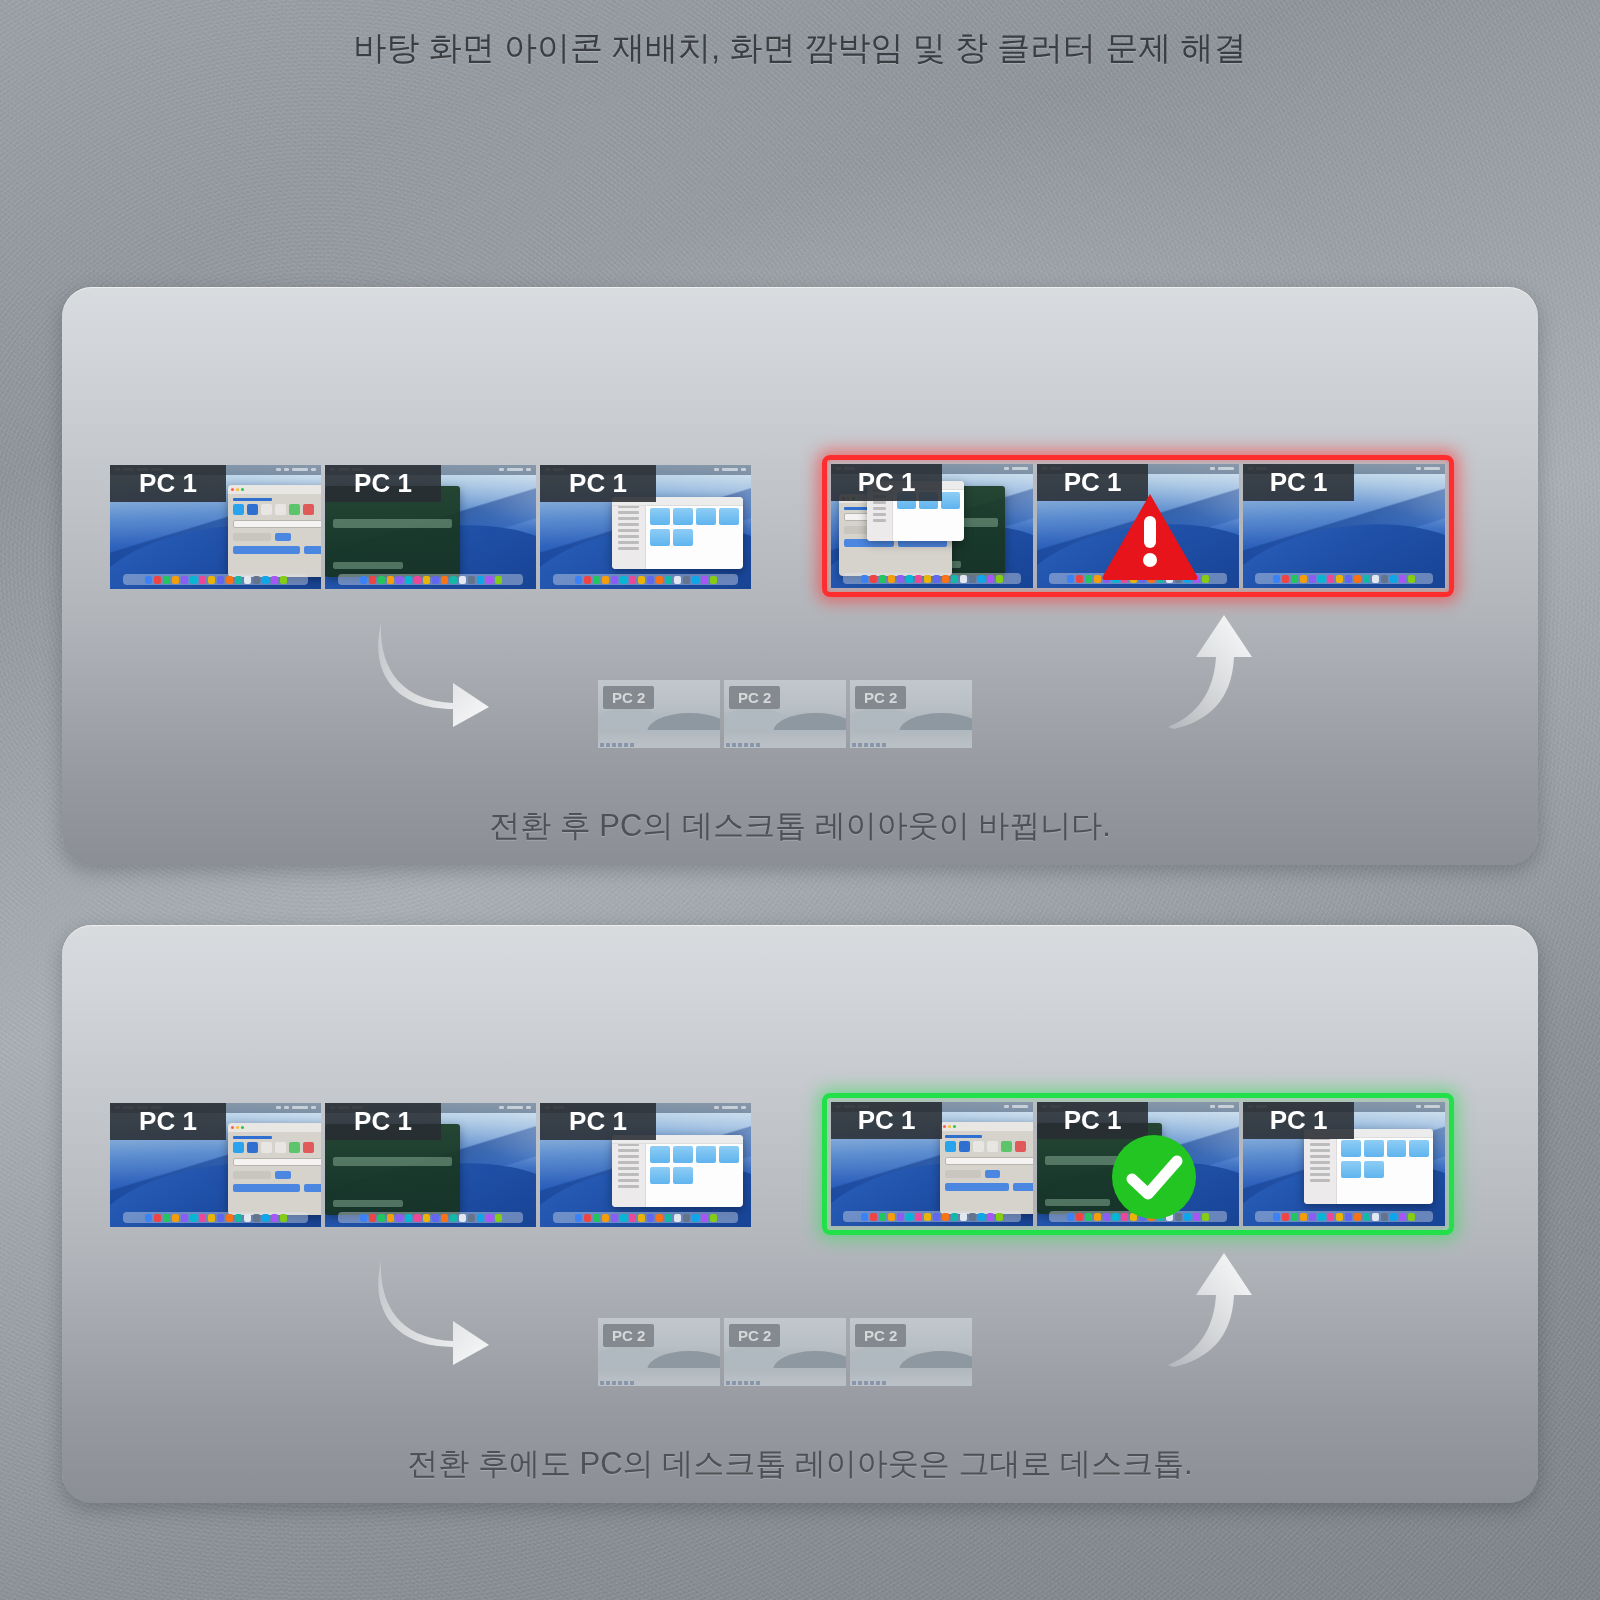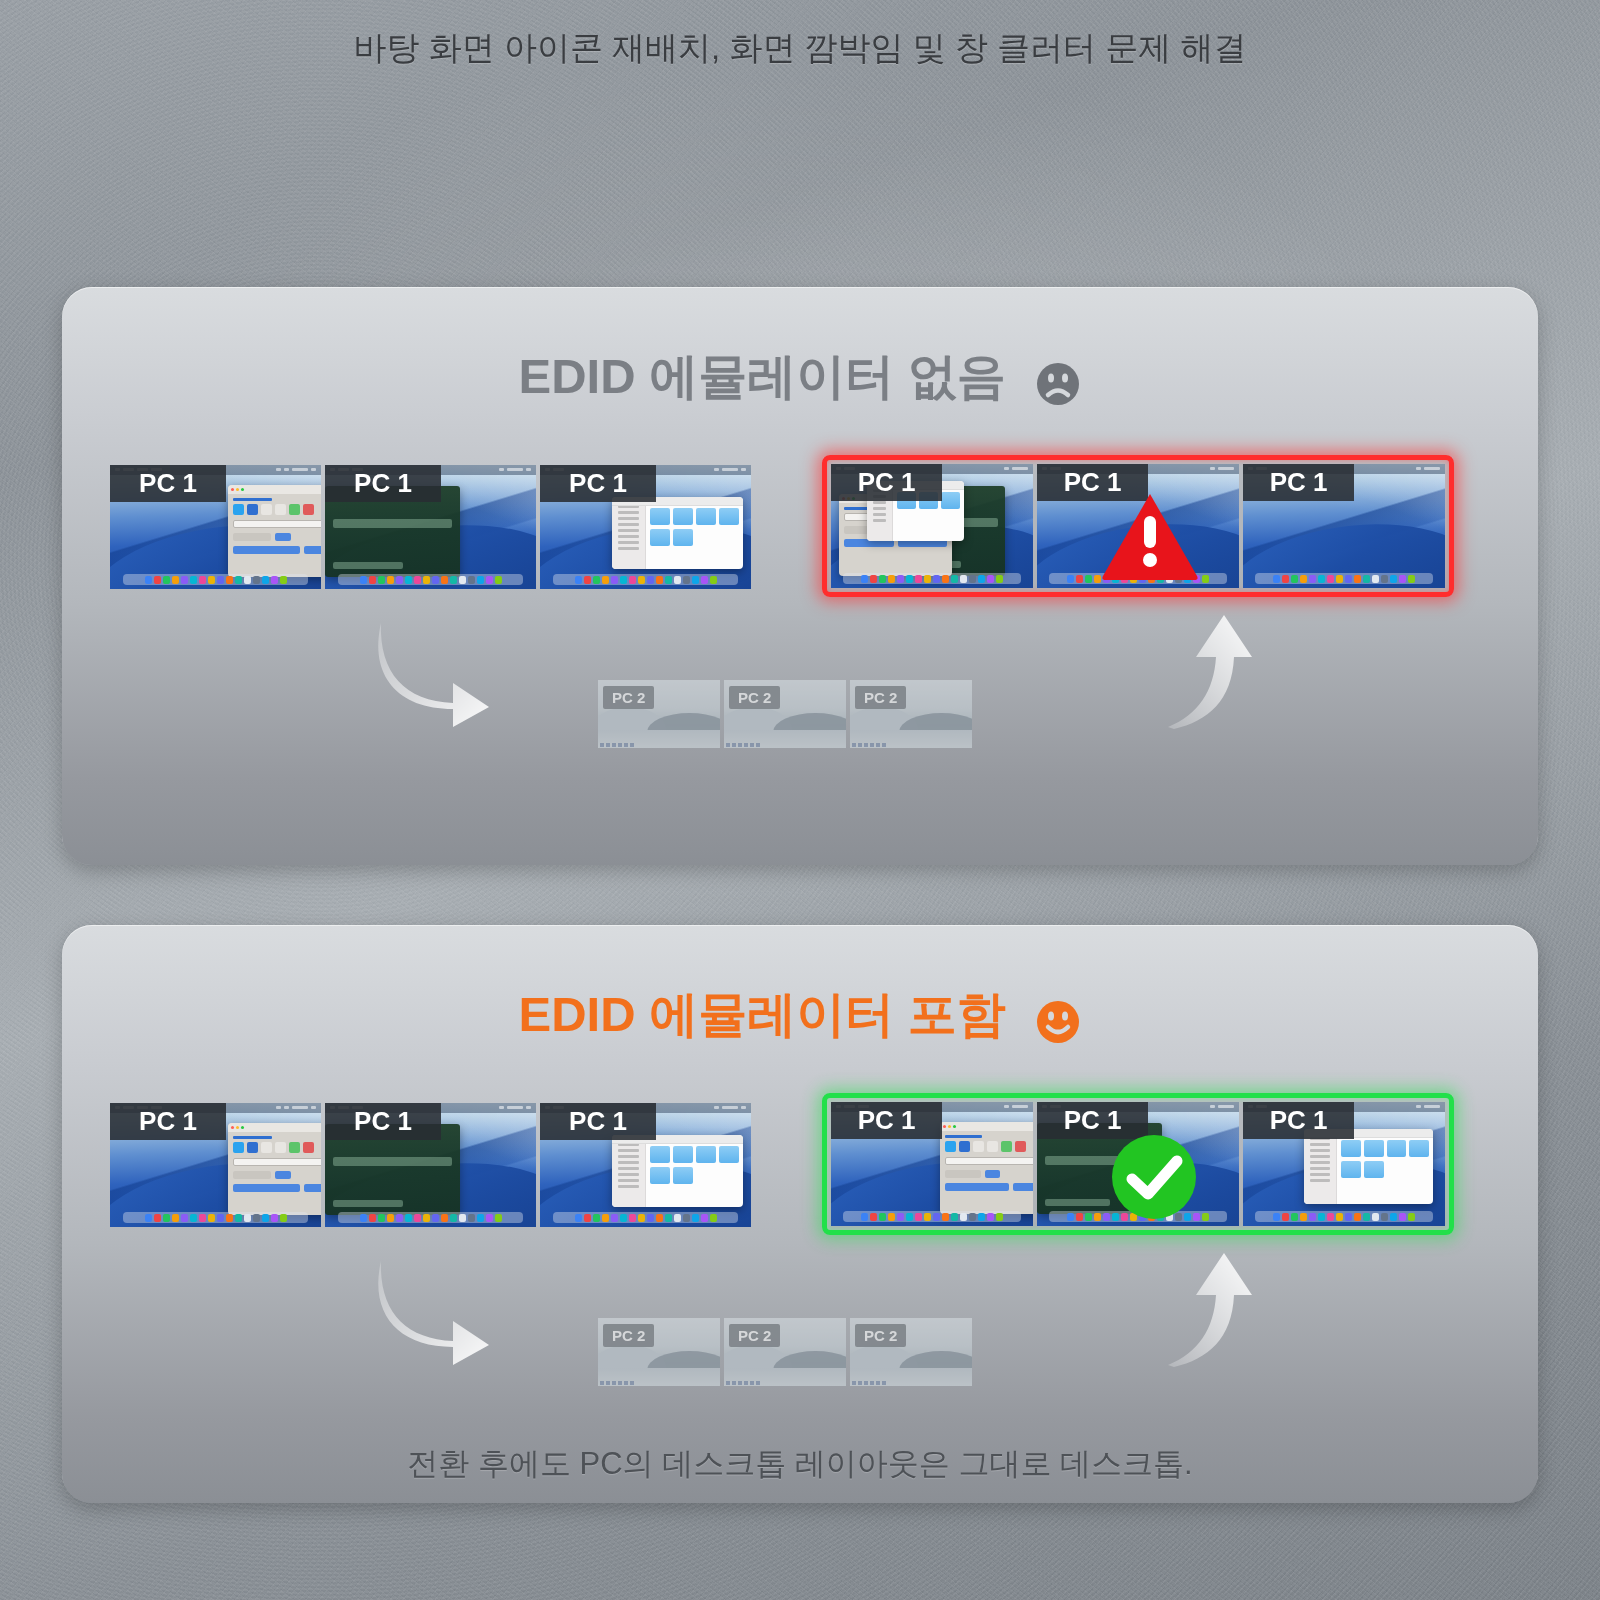--- a/index.html
+++ b/index.html
@@ -196,31 +196,20 @@
 <body>
 
 <div class="bg-texture"></div>
 
 <div class="header">
   <div class="subtitle">바탕 화면 아이콘 재배치, 화면 깜박임 및 창 클러터 문제 해결</div>
 </div>
 
 <div class="panel" id="panel-top">
 
-  <div class="panel-title">
-    <span>EDID 에뮬레이터 없음</span>
-    <span class="face">
-      <svg class="face-svg" width="46" height="46" viewBox="0 0 46 46">
-        <circle cx="23" cy="23" r="21" fill="#6f7379"></circle>
-        <ellipse cx="16" cy="17" rx="3" ry="4.5" fill="#d5d8dc"></ellipse>
-        <ellipse cx="30" cy="17" rx="3" ry="4.5" fill="#d5d8dc"></ellipse>
-        <path d="M13 34 Q23 25 33 34" stroke="#d5d8dc" stroke-width="4.5" fill="none" stroke-linecap="round"></path>
-      </svg>
-    </span>
-  </div>
 
   <div class="mon-group" style="left:48px; top:178px;">
 
     <div class="monitor" style="width:211px;height:124px;">
       <div class="mon-wave"></div>
       <div class="menubar">
         <div class="mb-left">
             <span class="mb-dot"></span>
             <span class="mb-dot w"></span>
             <span class="mb-dot w"></span>
@@ -605,35 +594,25 @@
       <defs>
           <linearGradient id="ag2" x1="0" y1="1" x2="1" y2="0">
         <stop offset="0" stop-color="#ffffff" stop-opacity="0.22"></stop>
         <stop offset="1" stop-color="#ffffff" stop-opacity="0.95"></stop>
           </linearGradient>
         </defs>
       <path d="M10 118 C40 106 56 82 58 48 L38 48 L66 6 L94 48 L76 48 C74 92 50 112 16 120 Z" fill="url(#ag2)"></path>
     </svg>
   </div>
 
+  <div class="panel-caption">전환 후 PC의 데스크톱 레이아웃이 바뀝니다.</div>
 </div>
 
 <div class="panel" id="panel-bottom">
 
-  <div class="panel-title">
-    <span>EDID 에뮬레이터 포함</span>
-    <span class="face">
-      <svg class="face-svg" width="46" height="46" viewBox="0 0 46 46">
-        <circle cx="23" cy="23" r="21" fill="#f2701c"></circle>
-        <ellipse cx="16" cy="17" rx="3" ry="4.5" fill="#d5d8dc"></ellipse>
-        <ellipse cx="30" cy="17" rx="3" ry="4.5" fill="#d5d8dc"></ellipse>
-        <path d="M13 28 Q23 38 33 28" stroke="#d5d8dc" stroke-width="4.5" fill="none" stroke-linecap="round"></path>
-      </svg>
-    </span>
-  </div>
 
   <div class="mon-group" style="left:48px; top:178px;">
     <div class="monitor" style="width:211px;height:124px;">
       <div class="mon-wave"></div>
       <div class="menubar">
         <div class="mb-left">
             <span class="mb-dot"></span>
             <span class="mb-dot w"></span>
             <span class="mb-dot w"></span>
             <span class="mb-dot w"></span>

